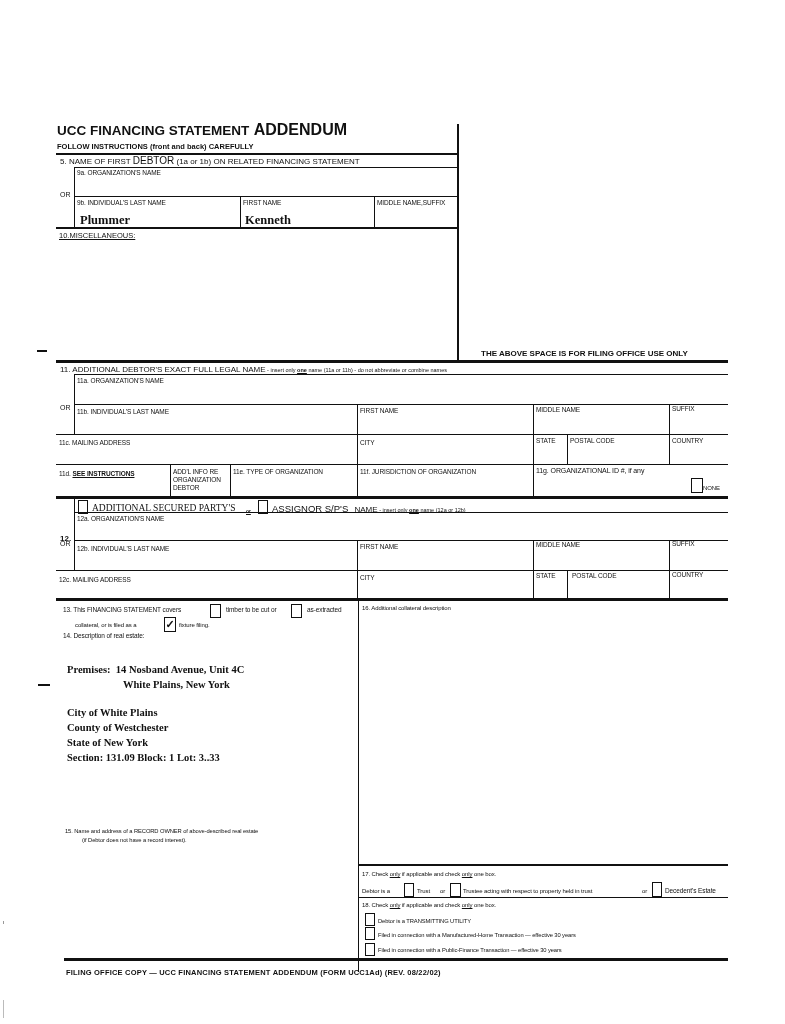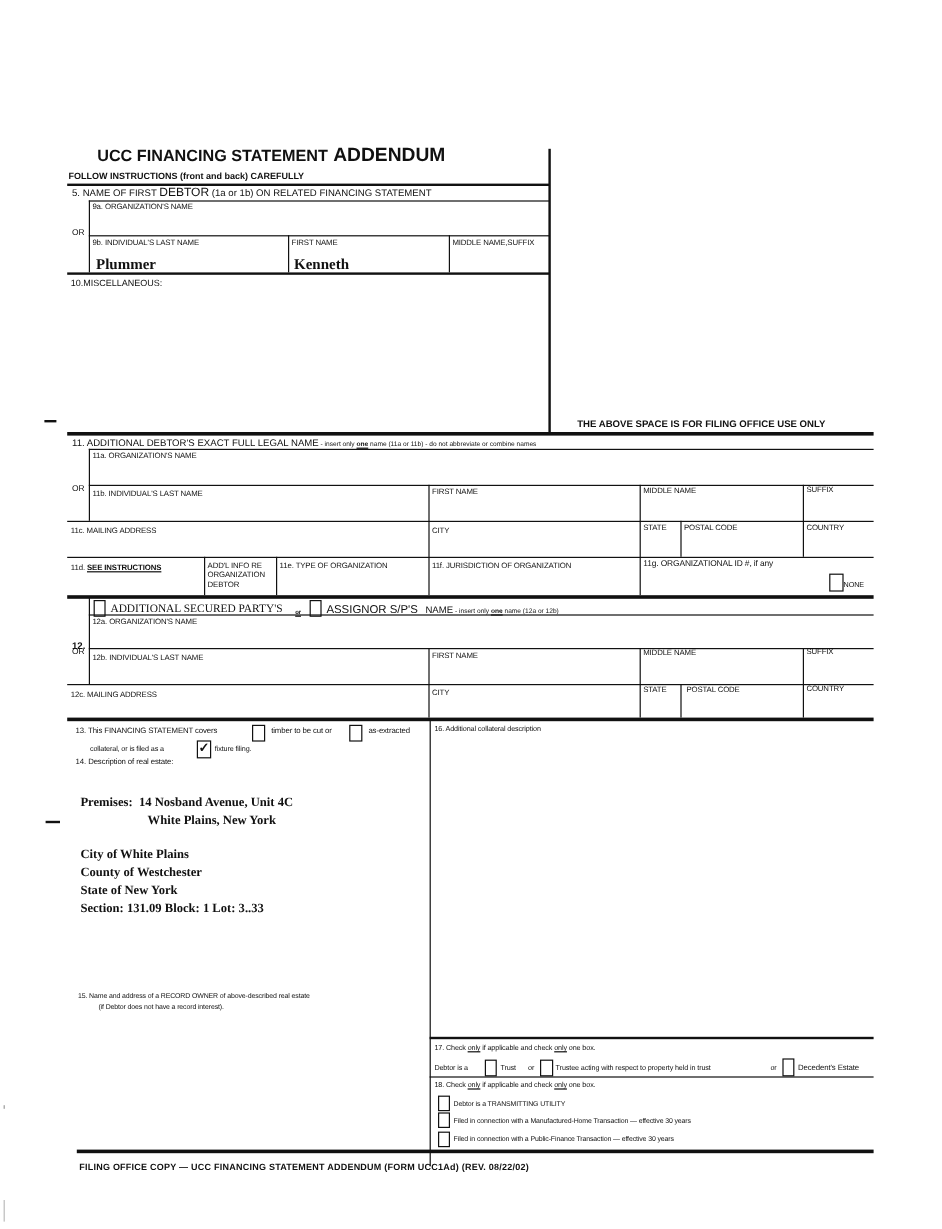--- a/index.html
+++ b/index.html
@@ -1,17 +1,17 @@
 <!DOCTYPE html>
 <html><head>
 <meta charset="utf-8">
 <style>
   html,body{margin:0;padding:0;background:#fff;}
   body{width:785px;height:1024px;position:relative;overflow:hidden;font-family:"Liberation Sans",sans-serif;color:#111;}
-  .abs{position:absolute;margin-left:24px;}
+  .abs{position:absolute;}
   .hl{position:absolute;background:#111;height:1px;}
   .hl2{position:absolute;background:#111;height:2px;}
   .hl3{position:absolute;background:#111;height:3px;}
   .vl{position:absolute;background:#111;width:1px;}
   .vl2{position:absolute;background:#111;width:2px;}
   .lbl{position:absolute;font-size:6.5px;white-space:nowrap;letter-spacing:-0.1px;}
   .lbl7{position:absolute;font-size:7px;white-space:nowrap;}
   .sec{position:absolute;font-size:8px;white-space:nowrap;}
   .box{position:absolute;border:1px solid #111;background:#fff;}
   .typed{position:absolute;font-family:"Liberation Serif",serif;font-weight:bold;font-size:12.5px;white-space:nowrap;}
@@ -45,21 +45,21 @@
 <div class="lbl" style="left:77px;top:199px;">9b. INDIVIDUAL'S LAST NAME</div>
 <div class="typed" style="left:80px;top:213px;">Plummer</div>
 <div class="vl" style="left:240px;top:196px;height:31px;"></div>
 <div class="lbl" style="left:243px;top:199px;">FIRST NAME</div>
 <div class="typed" style="left:245px;top:213px;">Kenneth</div>
 <div class="vl" style="left:374px;top:196px;height:31px;"></div>
 <div class="lbl" style="left:377px;top:199px;">MIDDLE NAME,SUFFIX</div>
 <div class="abs" style="left:376px;top:208px;width:80px;height:18px;"></div>
 <div class="hl2" style="left:56px;top:227px;width:402px;"></div>
 
-<div class="lbl7" style="left:59px;top:231px;font-size:7.5px;">10.MISCELLANEOUS:</div>
+<div class="lbl7" style="left:59px;top:231px;font-size:7.5px;text-decoration:underline;">10.MISCELLANEOUS:</div>
 <div class="abs" style="left:58px;top:242px;width:396px;height:112px;"></div>
 
 <div class="hl" style="left:37px;top:350px;width:10px;height:2px;"></div>
 
 <div class="sec b" style="left:481px;top:349px;font-size:8px;">THE ABOVE SPACE IS FOR FILING OFFICE USE ONLY</div>
 
 <div class="hl3" style="left:56px;top:360px;width:672px;"></div>
 <div class="sec" style="left:60px;top:365px;">
   <span>11. ADDITIONAL DEBTOR'S EXACT FULL LEGAL NAME</span><span style="font-size:5.5px;"> - insert only </span><span class="u" style="font-size:5.5px;font-weight:bold;">one</span><span style="font-size:5.5px;"> name (11a or 11b) - do not abbreviate or combine names</span>
 </div>

